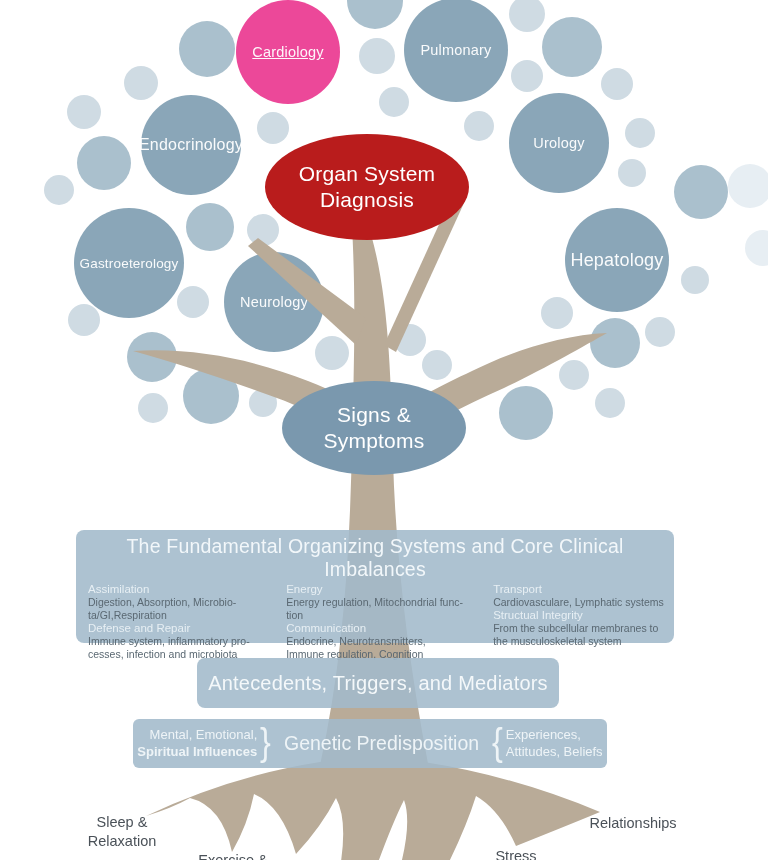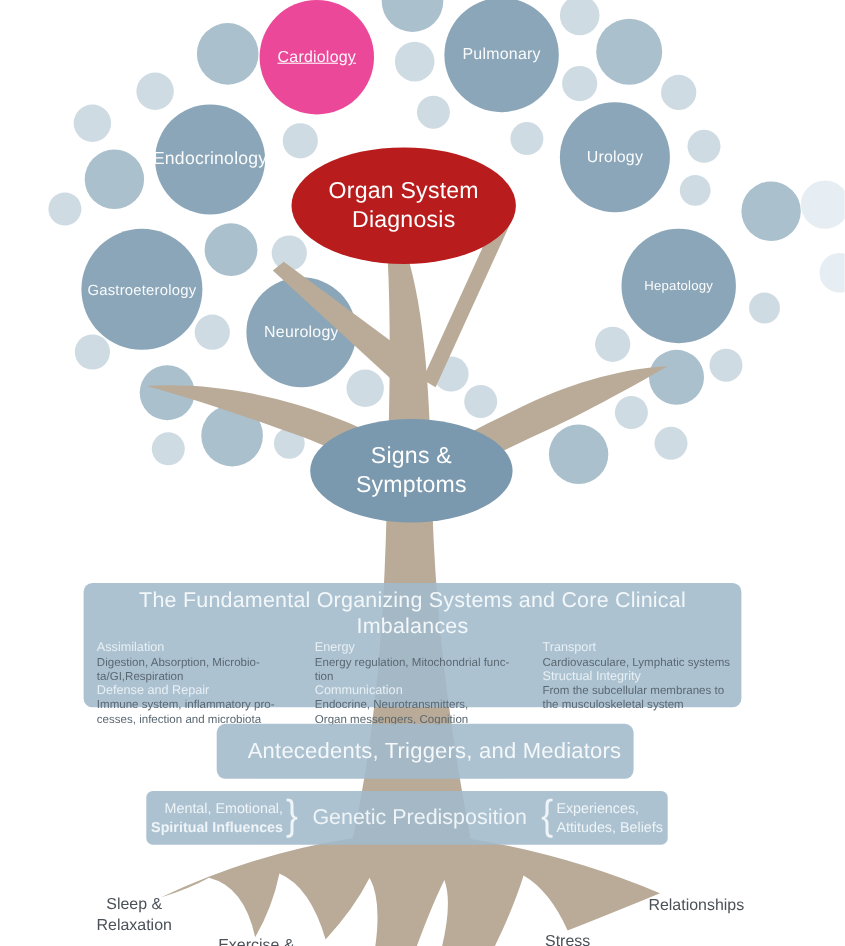--- a/index.html
+++ b/index.html
@@ -92,21 +92,21 @@
     <div class="circle" style="left: 674px; top: 165px; width: 54px; height: 54px; background: rgb(170, 192, 205);"></div>
     <div class="circle" style="left: 127px; top: 332px; width: 50px; height: 50px; background: rgb(170, 192, 205);"></div>
     <div class="circle" style="left: 183px; top: 368px; width: 56px; height: 56px; background: rgb(170, 192, 205);"></div>
     <div class="circle" style="left: 590px; top: 318px; width: 50px; height: 50px; background: rgb(170, 192, 205);"></div>
     <div class="circle" style="left: 499px; top: 386px; width: 54px; height: 54px; background: rgb(170, 192, 205);"></div>
     <div class="circle specialty" style="left: 236px; top: 0px; width: 104px; height: 104px; background: #ec4899; font-size: 14.5px; text-decoration: underline;">Cardiology</div>
     <div class="circle specialty" style="left: 404px; top: -2px; width: 104px; height: 104px; background: rgb(138, 166, 184); font-size: 14.5px;">Pulmonary</div>
     <div class="circle specialty" style="left: 141px; top: 95px; width: 100px; height: 100px; background: rgb(138, 166, 184); font-size: 16px;">Endocrinology</div>
     <div class="circle specialty" style="left: 509px; top: 93px; width: 100px; height: 100px; background: rgb(138, 166, 184); font-size: 14.5px;">Urology</div>
     <div class="circle specialty" style="left: 74px; top: 208px; width: 110px; height: 110px; background: rgb(138, 166, 184); font-size: 13.5px;">Gastroeterology</div>
-    <div class="circle specialty" style="left: 565px; top: 208px; width: 104px; height: 104px; background: rgb(138, 166, 184); font-size: 12px;">Hepatology</div>
+    <div class="circle specialty" style="left: 565px; top: 208px; width: 104px; height: 104px; background: rgb(138, 166, 184); font-size: 18px;">Hepatology</div>
     <div class="circle specialty" style="left: 224px; top: 252px; width: 100px; height: 100px; background: rgb(138, 166, 184); font-size: 14.5px;">Neurology</div>
     <svg id="tree-layer" width="768" height="860" viewBox="0 0 768 860" aria-hidden="true">
     <path d="M 352 226 C 356 300 354 370 352 440 C 350 560 342 670 318 774 L 430 774 C 408 660 396 560 393 460 C 391 380 389 300 372 238 Z" fill="#b9ab98"></path>
     <path d="M 356 345 L 248 246 L 258 238 L 366 318 Z" fill="#b9ab98"></path>
     <path d="M 384 345 L 452 196 L 464 203 L 396 352 Z" fill="#b9ab98"></path>
     <path d="M 133 351 C 195 347 258 361 308 381 C 334 391 352 401 364 410 L 364 441 C 334 421 294 403 252 389 C 212 375 170 361 133 351 Z" fill="#b9ab98"></path>
     <path d="M 607 333 C 562 335 512 351 472 371 C 442 385 412 401 394 412 L 394 444 C 424 426 464 406 504 388 C 546 368 584 346 607 333 Z" fill="#b9ab98"></path>
     <path d="M 146 816 Q 230 776 320 762 L 424 762 Q 514 776 600 812 Q 576 822 516 846 Q 500 810 476 796 Q 466 828 446 868 L 400 868 Q 412 822 404 800 Q 392 824 376 868 L 340 868 Q 348 820 336 798 Q 322 826 296 854 Q 282 806 254 794 Q 248 824 232 852 Q 222 806 190 798 Q 172 808 146 816 Z" fill="#b9ab98"></path>
   </svg>
 
@@ -130,33 +130,33 @@
           <div class="fl-h">Defense and Repair</div>
           <div class="fl-b">Immune system, inflammatory pro-</div>
           <div class="fl-b">cesses, infection and microbiota</div>
         </div>
         <div class="fund-col">
           <div class="fl-h">Energy</div>
           <div class="fl-b">Energy regulation, Mitochondrial func-</div>
           <div class="fl-b">tion</div>
           <div class="fl-h">Communication</div>
           <div class="fl-b">Endocrine, Neurotransmitters,</div>
-          <div class="fl-b">Organ messengers, Cognition</div>
+          <div class="fl-b">Immune regulation, Cognition</div>
         </div>
         <div class="fund-col">
           <div class="fl-h">Transport</div>
           <div class="fl-b">Cardiovasculare, Lymphatic systems</div>
           <div class="fl-h">Structual Integrity</div>
           <div class="fl-b">From the subcellular membranes to</div>
           <div class="fl-b">the musculoskeletal system</div>
         </div>
       </div>
   </div>
 
-  <div id="antecedents-box" class="panel" style="background: rgba(162, 186, 203, 0.88); padding-left: 17px;">
+  <div id="antecedents-box" class="panel" style="background: rgba(162, 186, 203, 0.88);">
     <span>Antecedents, Triggers, and Mediators</span>
   </div>
 
   <div id="genetic-box" class="panel" style="background: rgba(162, 186, 203, 0.88);">
     <div class="genetic-side left">
       <div class="l1">Mental, Emotional,</div>
       <div class="l2">Spiritual Influences</div>
     </div>
     <div class="brace">}</div>
     <div class="genetic-main">Genetic Predisposition</div>

